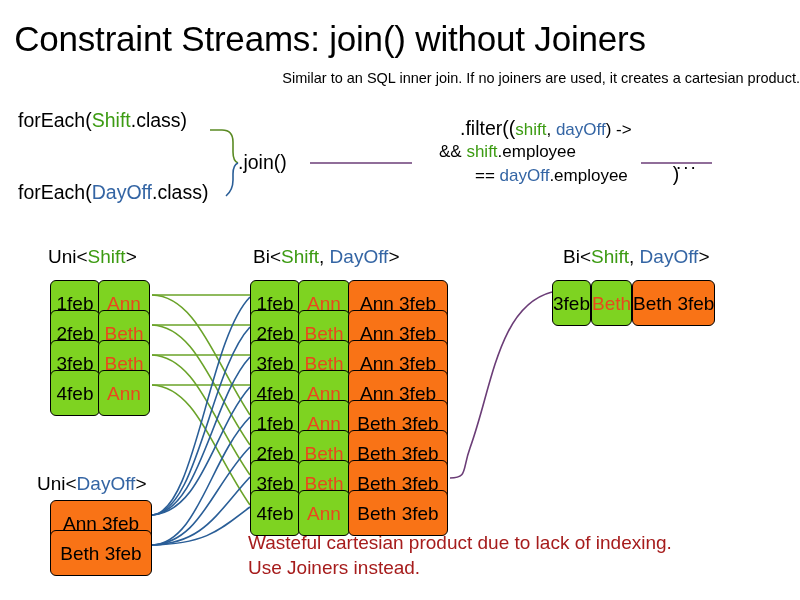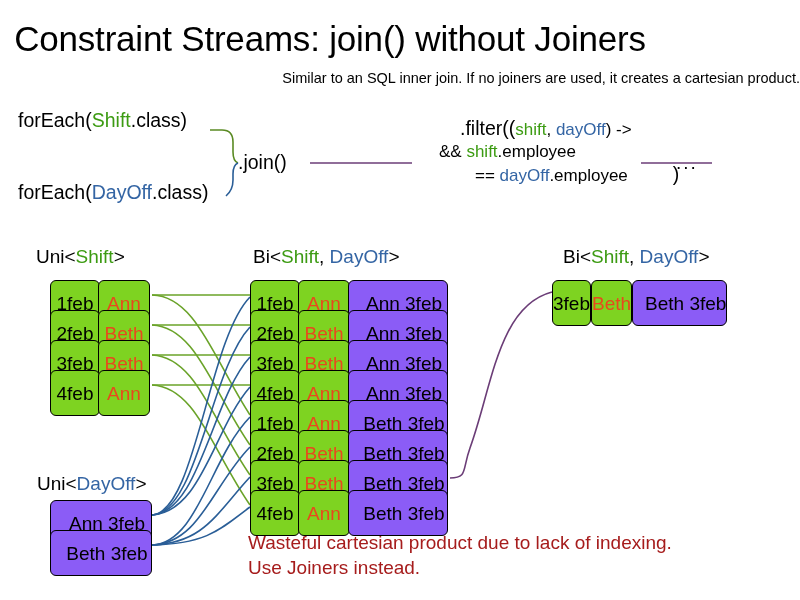--- a/index.html
+++ b/index.html
@@ -43,37 +43,37 @@
   .filter-line-1 { padding-left: 0; }
   .filter-line-2 { padding-left: 24px; }
   .filter-line-3 { padding-left: 24px; }
   .filter-line-4 { padding-left: 60px; }
   .filter-big { font-size: 19.5px; margin-left: 45px; }
 
   #ellipsis { position: absolute; left: 676px; top: 152px; font-size: 19px; letter-spacing: 2px; color: #000; }
 
   
   .caption { position: absolute; font-size: 19px; line-height: 24px; white-space: nowrap; }
-  #cap-uni-shift  { left: 36px;  top: 245px; }
+  #cap-uni-shift  { left: 48px;  top: 245px; }
   #cap-bi-mid     { left: 253px; top: 245px; }
   #cap-bi-right   { left: 563px; top: 245px; }
   #cap-uni-dayoff { left: 37px;  top: 472px; }
 
   
   .row { position: absolute; height: 46px; display: flex; align-items: stretch; }
   .cell {
     box-sizing: border-box;
     border: 1.6px solid #000;
     border-radius: 6px;
     display: flex; align-items: center; justify-content: center;
     font-size: 19px; line-height: 19px;
     overflow: hidden;
   }
   .cell.green { background: #7ed321; }
-  .cell.blue  { background: #8b5cf6; padding-left: 12px; }
+  .cell.blue  { background: #f97316; }
   .cell.date  { color: #000000; }
   .cell.name  { color: #e8491d; }
   .cell.doff  { color: #000000; }
 
   
   .shift-row { left: 50px; width: 102px; }
   .shift-row .c-date { width: 50px; }
   .shift-row .c-name { width: 52px; margin-left: -2px; }
 
   

